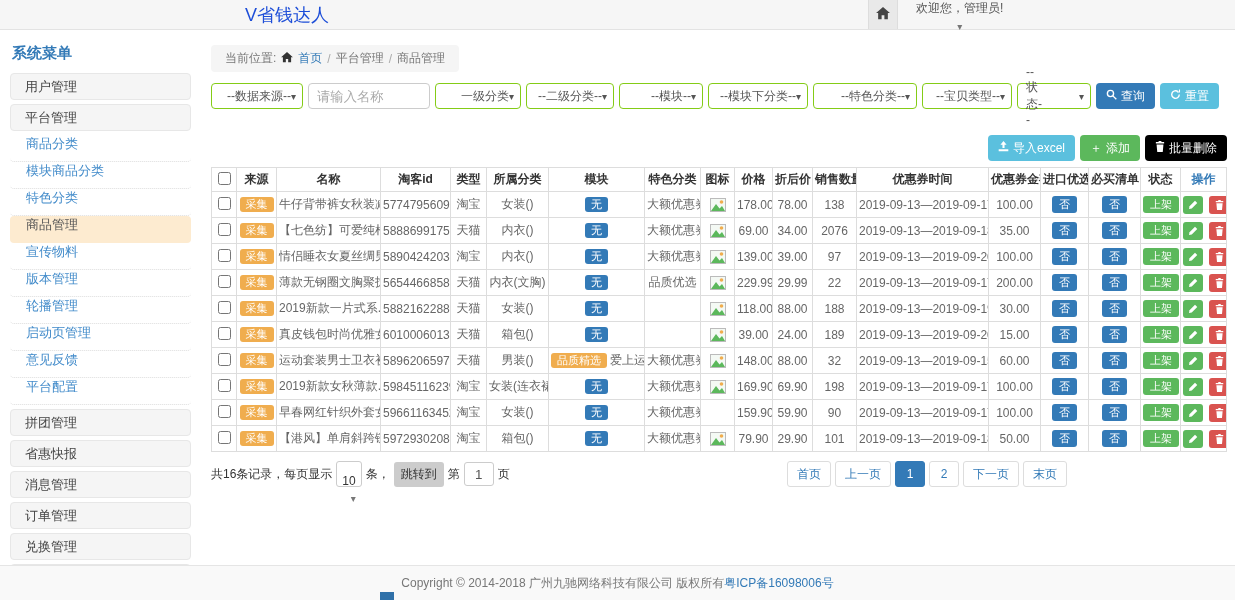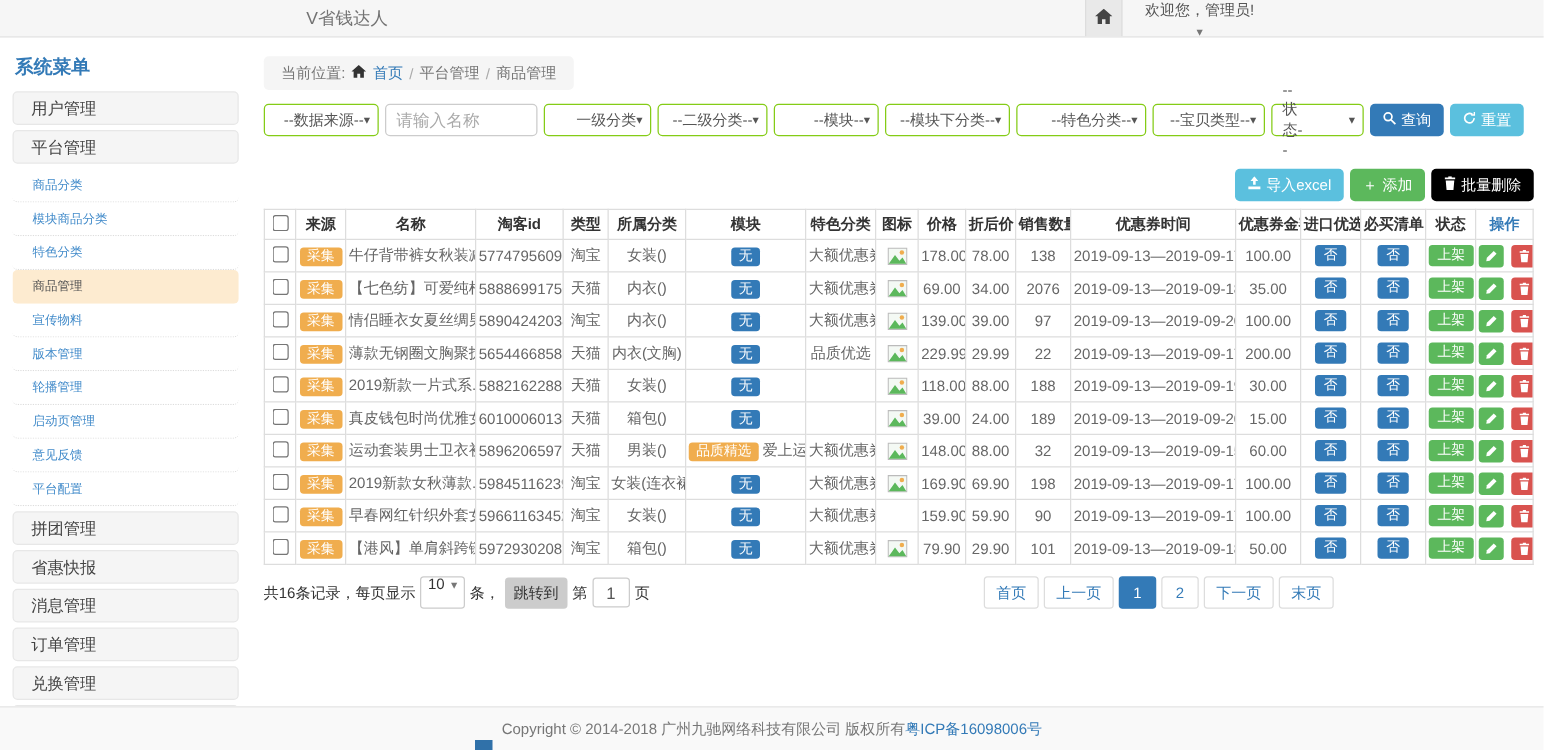--- a/index.html
+++ b/index.html
@@ -2,36 +2,36 @@
 <html><head>
 <meta charset="utf-8">
 <style>
   * { margin:0; padding:0; box-sizing:border-box; }
   html,body { width:1235px; height:600px; overflow:hidden; background:#fff;
     font-family:"Liberation Sans","DejaVu Sans",sans-serif; font-size:12px; color:#555; }
   body { position:relative; }
 
   
   .topbar { height:30px; background:#f6f6f6; border-bottom:1px solid #e3e3e3; display:flex; align-items:stretch; }
-  .topbar-title { margin-left:245px; color:#737373; font-size:14px; align-self:center; }
+  .topbar-title { margin-left:245px; color:#1d4ed8; font-size:18px; align-self:center; }
   .topbar-right { margin-left:auto; display:flex; align-items:stretch; width:367px; }
   .home-btn { width:30px; background:#e9e9e9; border-left:1px solid #ddd; border-right:1px solid #ddd;
     display:flex; align-items:center; justify-content:center; cursor:pointer; }
   .welcome { display:flex; align-items:center; gap:4px; padding-left:18px; color:#555; cursor:pointer;flex-direction:column; }
   .caret { font-size:10px; color:#777; }
 
   
   .page { display:flex; height:535px; }
   .sidebar { width:207px; padding:10px 12px 0 10px; overflow:hidden; }
   .sidebar-title { color:#337ab7; font-size:15px; font-weight:bold; padding:4px 2px 10px 2px; }
   .group-hdr { height:27px; background:#f5f5f5; border:1px solid #e7e7e7; border-radius:4px;
     display:flex; align-items:center; padding:0 14px; color:#444; font-size:13px; margin-bottom:4px; cursor:pointer; }
   .submenu { margin-bottom:4px; }
-  .subitem { height:27px; display:flex; align-items:center; padding:0 14px 0 16px; color:#428bca;
-    font-size:10px; border-bottom:1px dotted #ddd; cursor:pointer; border-radius:4px; }
+  .subitem { height:27px; display:flex; align-items:flex-start; padding:0 14px 0 16px; color:#428bca;
+    font-size:13px; border-bottom:1px dotted #ddd; cursor:pointer; border-radius:4px; }
   .subitem.active { background:#fdebd0; border-bottom-color:transparent; color:#555; }
 
   .content { flex:1; padding:15px 8px 0 8px; }
 
   
   .breadcrumb { display:inline-flex; align-items:center; gap:5px; background:#f5f5f5; border-radius:4px;
     padding:5px 14px; color:#777; }
   .breadcrumb a { color:#337ab7; text-decoration:none; cursor:pointer; }
   .crumb-sep { color:#aaa; }
 
@@ -70,21 +70,21 @@
     border-radius:3px; cursor:pointer; vertical-align:middle; }
   .op.green { background:#5cb85c; margin-right:3px; }
   .op.red { background:#d9534f; }
   .thumb { display:inline-block; vertical-align:middle; }
   .module-cell span + span { margin-left:3px; color:#666; }
 
   
   .pagi { display:flex; align-items:center; margin-top:9px; color:#333; }
   .pagi-left { display:flex; align-items:center; gap:4px; }
   .pp-select { display:inline-flex; align-items:flex-end; gap:5px; border:1px solid #ccc; border-radius:3px;
-    height:24px; padding:12px 5px; background:#fff; cursor:pointer; }
+    height:24px; padding:12px 5px; background:#fff; cursor:pointer;flex-direction:column; }
   .jump-btn { background:#ccc; color:#333; border-radius:3px; padding:4px 7px; cursor:pointer; }
   .jump-input { width:30px; height:24px; border:1px solid #ccc; border-radius:3px; text-align:center; color:#555; }
   .pagi-right { margin-left:auto; margin-right:160px; display:flex; gap:4px; }
   .pbtn { min-width:30px; height:26px; display:inline-flex; align-items:center; justify-content:center;
     padding:0 9px; border:1px solid #ddd; border-radius:3px; color:#337ab7; background:#fff; cursor:pointer; }
   .pbtn.active { background:#337ab7; border-color:#337ab7; color:#fff; }
 
   
   .footer { position:absolute; left:0; right:0; bottom:0; height:35px; background:#f9f9f9;
     border-top:1px solid #e5e5e5; display:flex; align-items:center; justify-content:center; color:#777; }

